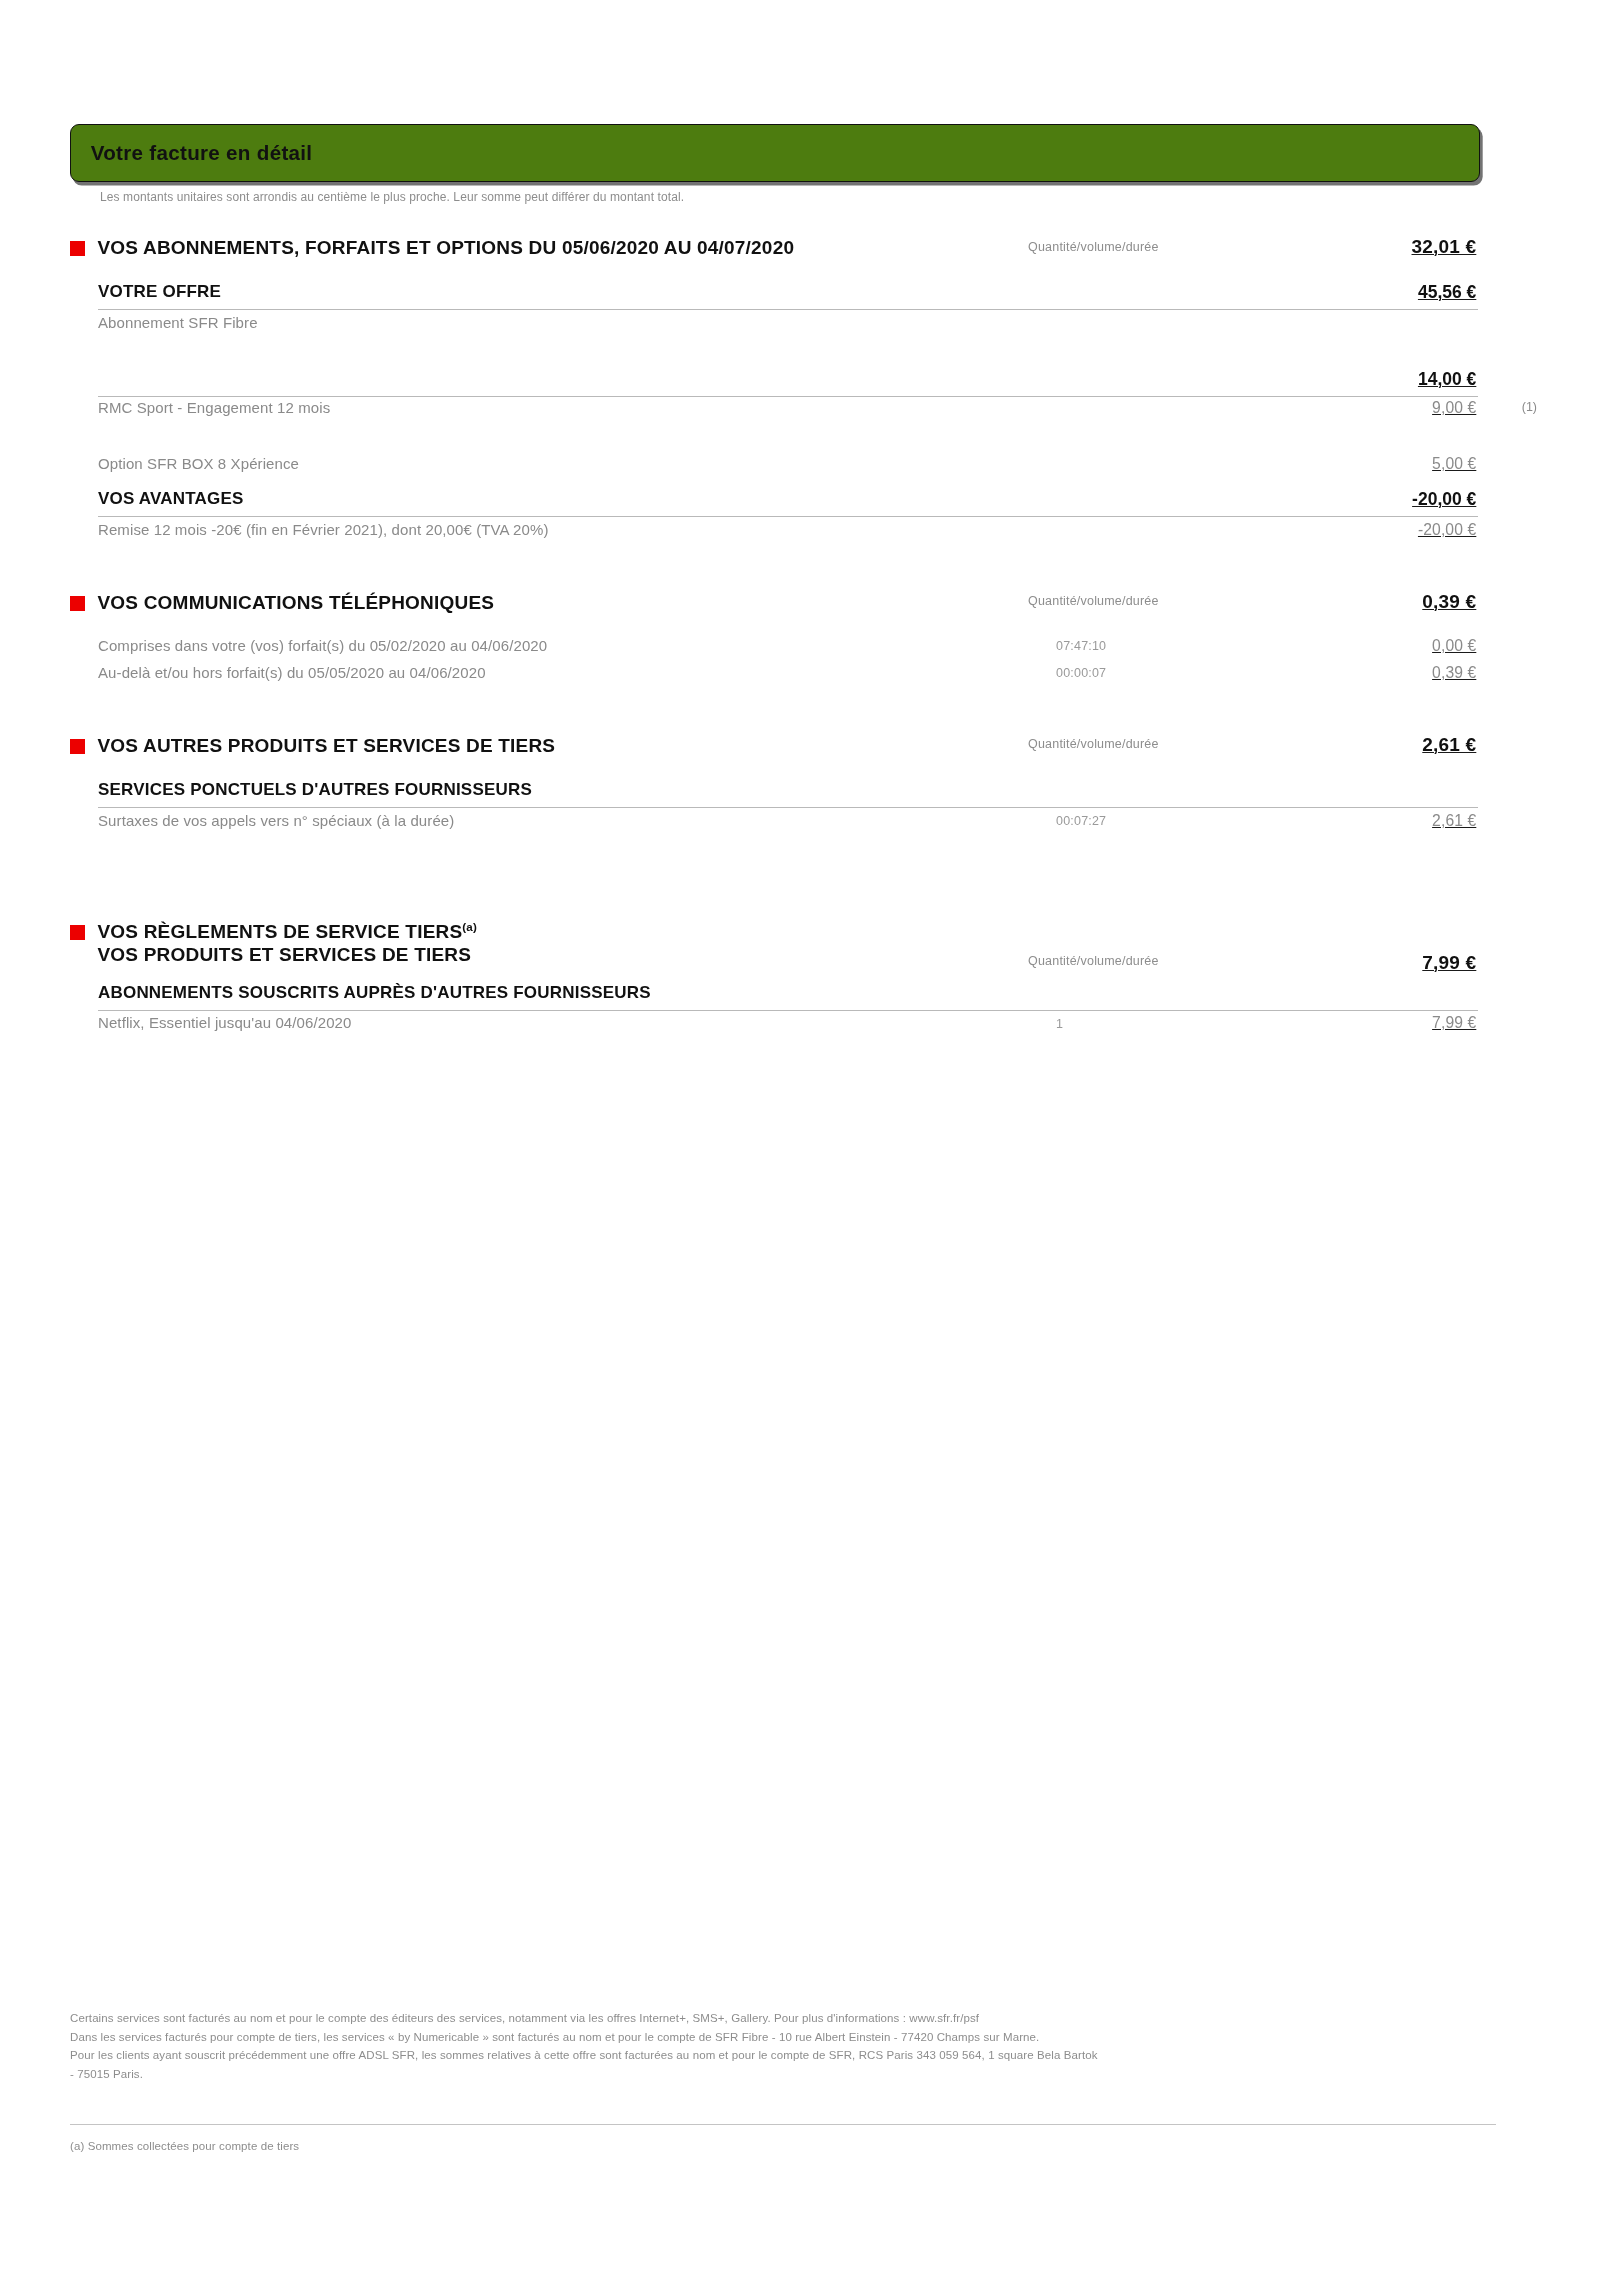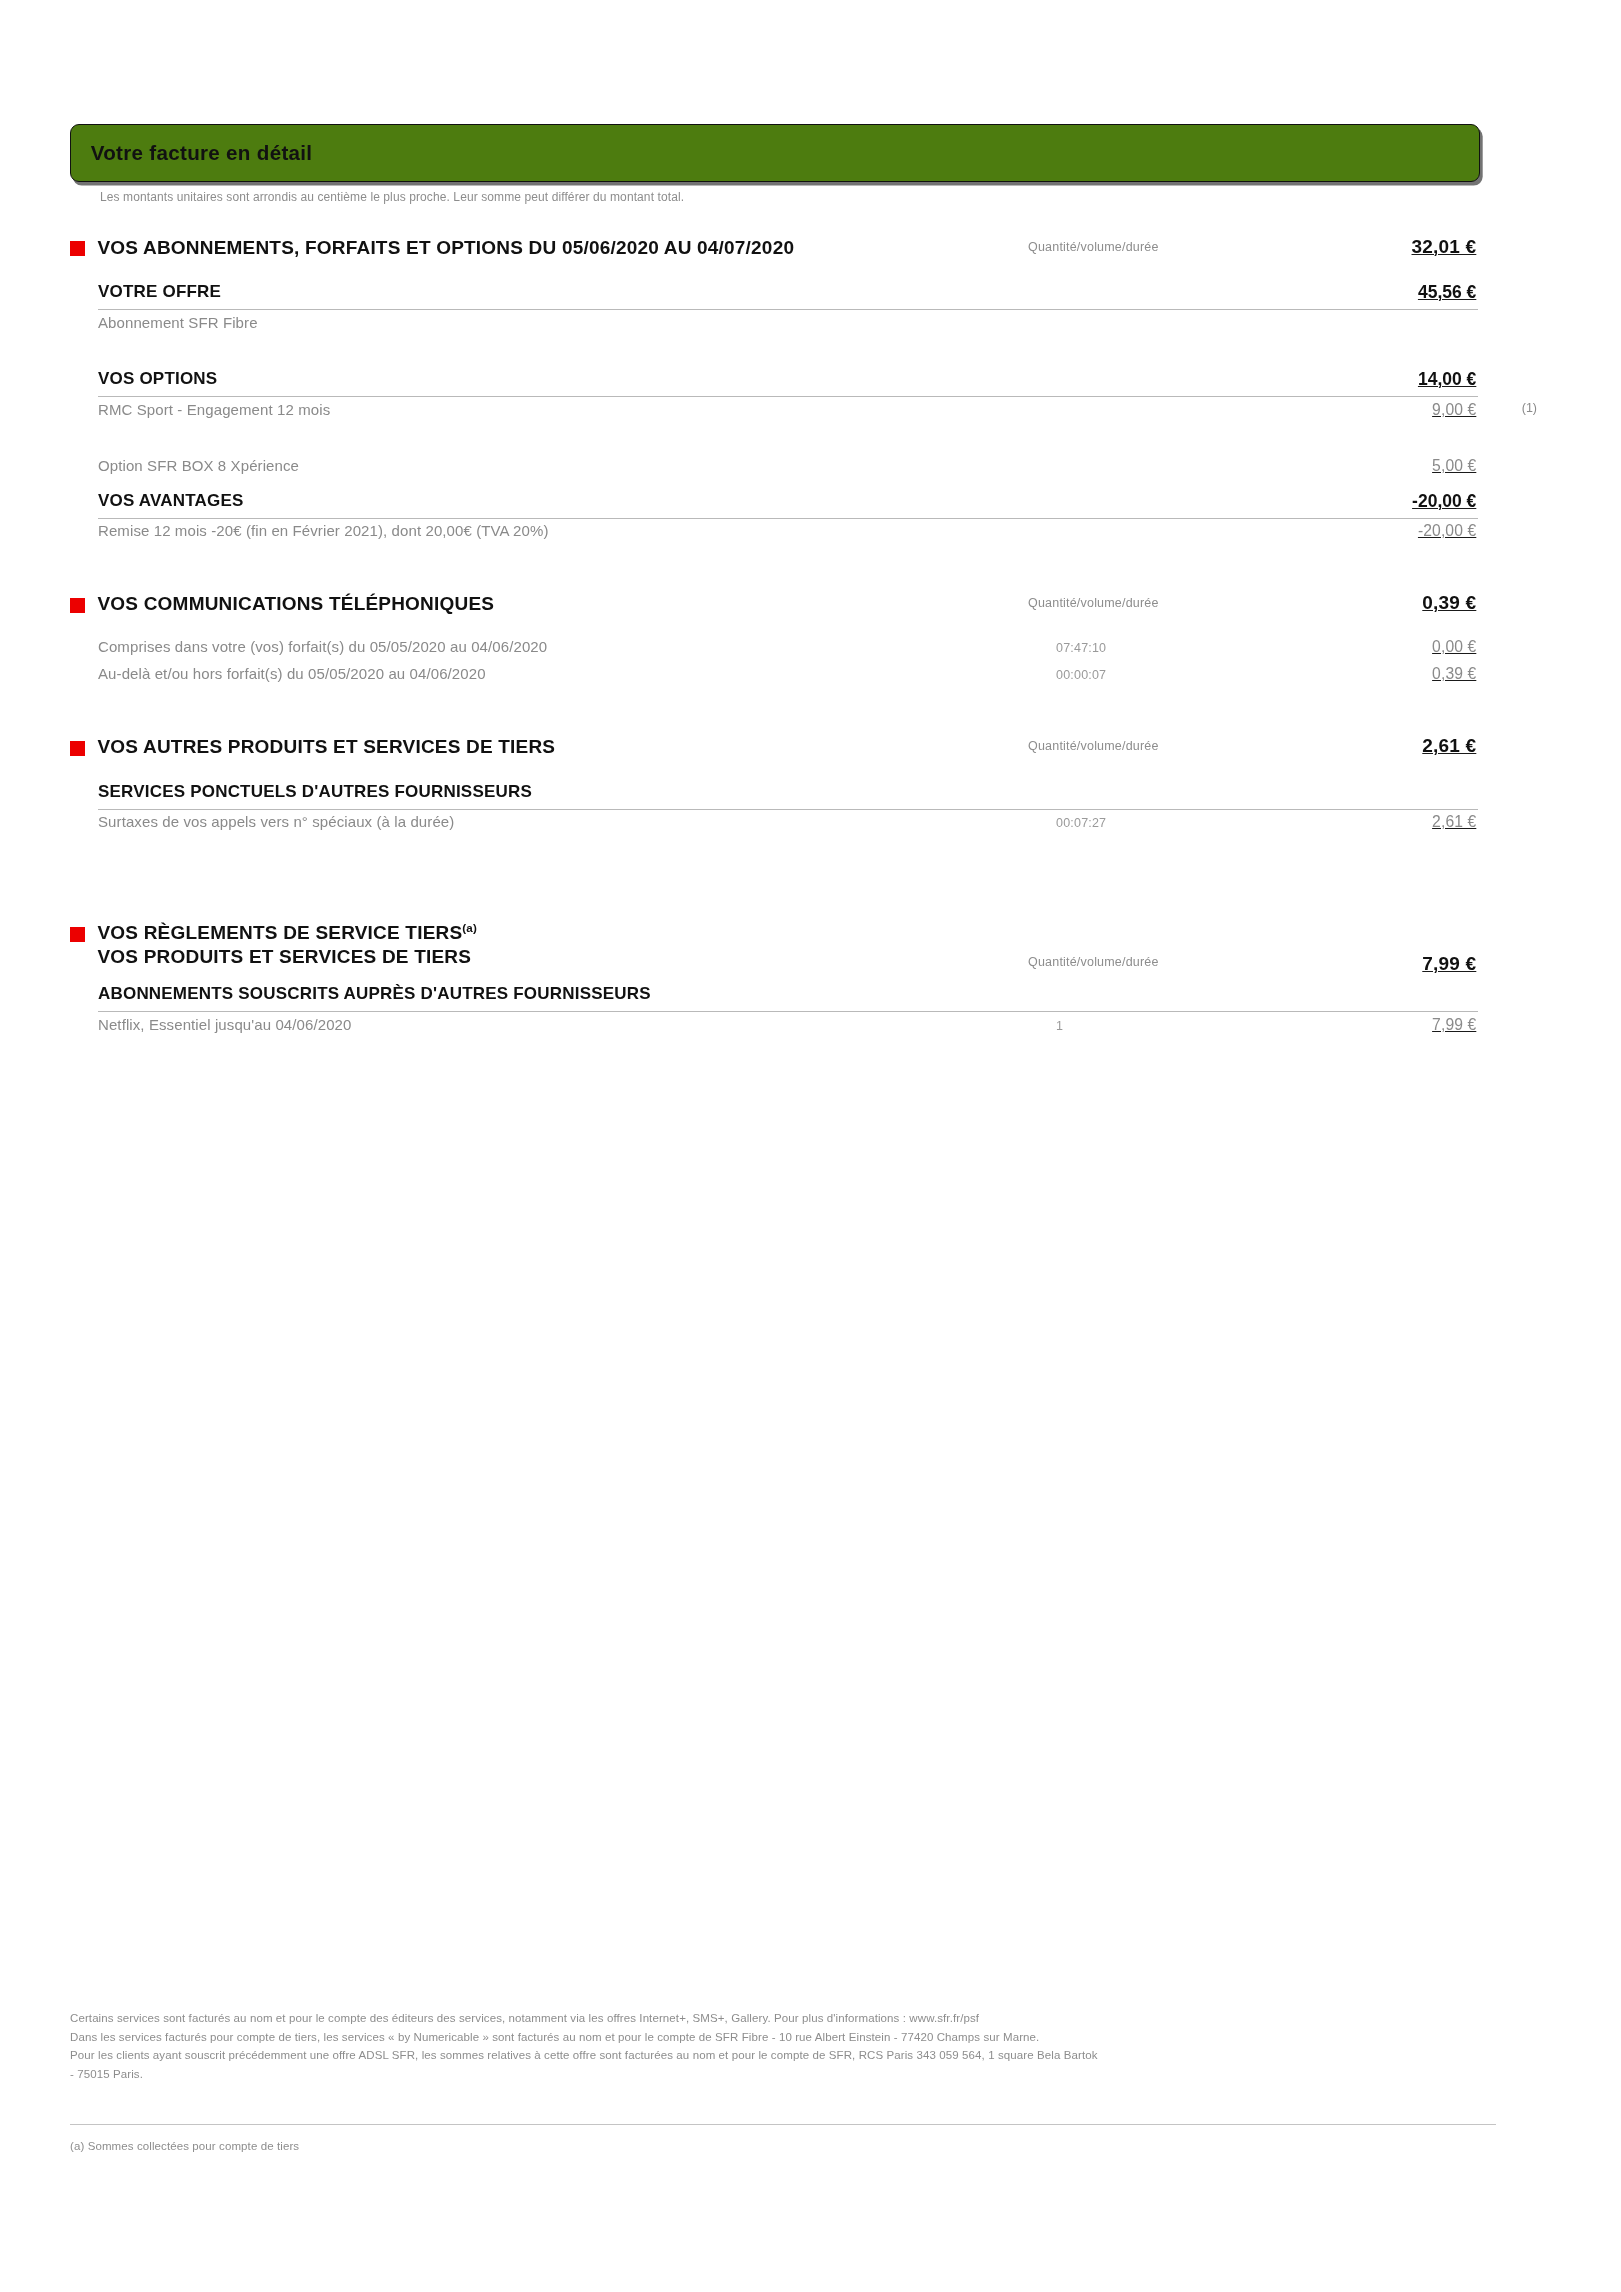--- a/index.html
+++ b/index.html
@@ -246,21 +246,20 @@
 
     <div class="row detail">
       <div class="col-label"><span class="detail-text">Abonnement SFR Fibre</span></div>
       <div class="col-qty"></div>
       <div class="col-amount"></div>
     </div>
 
     <div class="sp-10"></div>
 
     <div class="row sub-head">
-      <div class="col-label"><span class="sub-title">VOS OPTIONS</span></div>
       <div class="col-qty"></div>
       <div class="col-amount"><span class="sub-amount">14,00 €</span></div>
       <div class="rule" style="top:27px;"></div>
     </div>
 
     <div class="sp-2"></div>
 
     <div class="row detail">
       <div class="col-label"><span class="detail-text">RMC Sport  - Engagement 12 mois</span></div>
       <div class="col-qty"></div>
@@ -302,21 +301,21 @@
         <span class="sq"></span>
         <span class="section-title">VOS COMMUNICATIONS TÉLÉPHONIQUES</span>
       </div>
       <div class="col-qty">Quantité/volume/durée</div>
       <div class="col-amount"><span class="section-amount">0,39 €</span></div>
     </div>
 
     <div class="sp-6"></div>
 
     <div class="row detail">
-      <div class="col-label"><span class="detail-text">Comprises dans votre (vos) forfait(s) du 05/05/2020 au 04/06/2020</span></div>
+      <div class="col-label"><span class="detail-text">Comprises dans votre (vos) forfait(s) du 05/02/2020 au 04/06/2020</span></div>
       <div class="col-qty">07:47:10</div>
       <div class="col-amount"><span class="detail-amount">0,00 €</span></div>
     </div>
 
     <div class="sp-2"></div>
 
     <div class="row detail">
       <div class="col-label"><span class="detail-text">Au-delà et/ou hors forfait(s) du 05/05/2020 au 04/06/2020</span></div>
       <div class="col-qty">00:00:07</div>
       <div class="col-amount"><span class="detail-amount">0,39 €</span></div>

